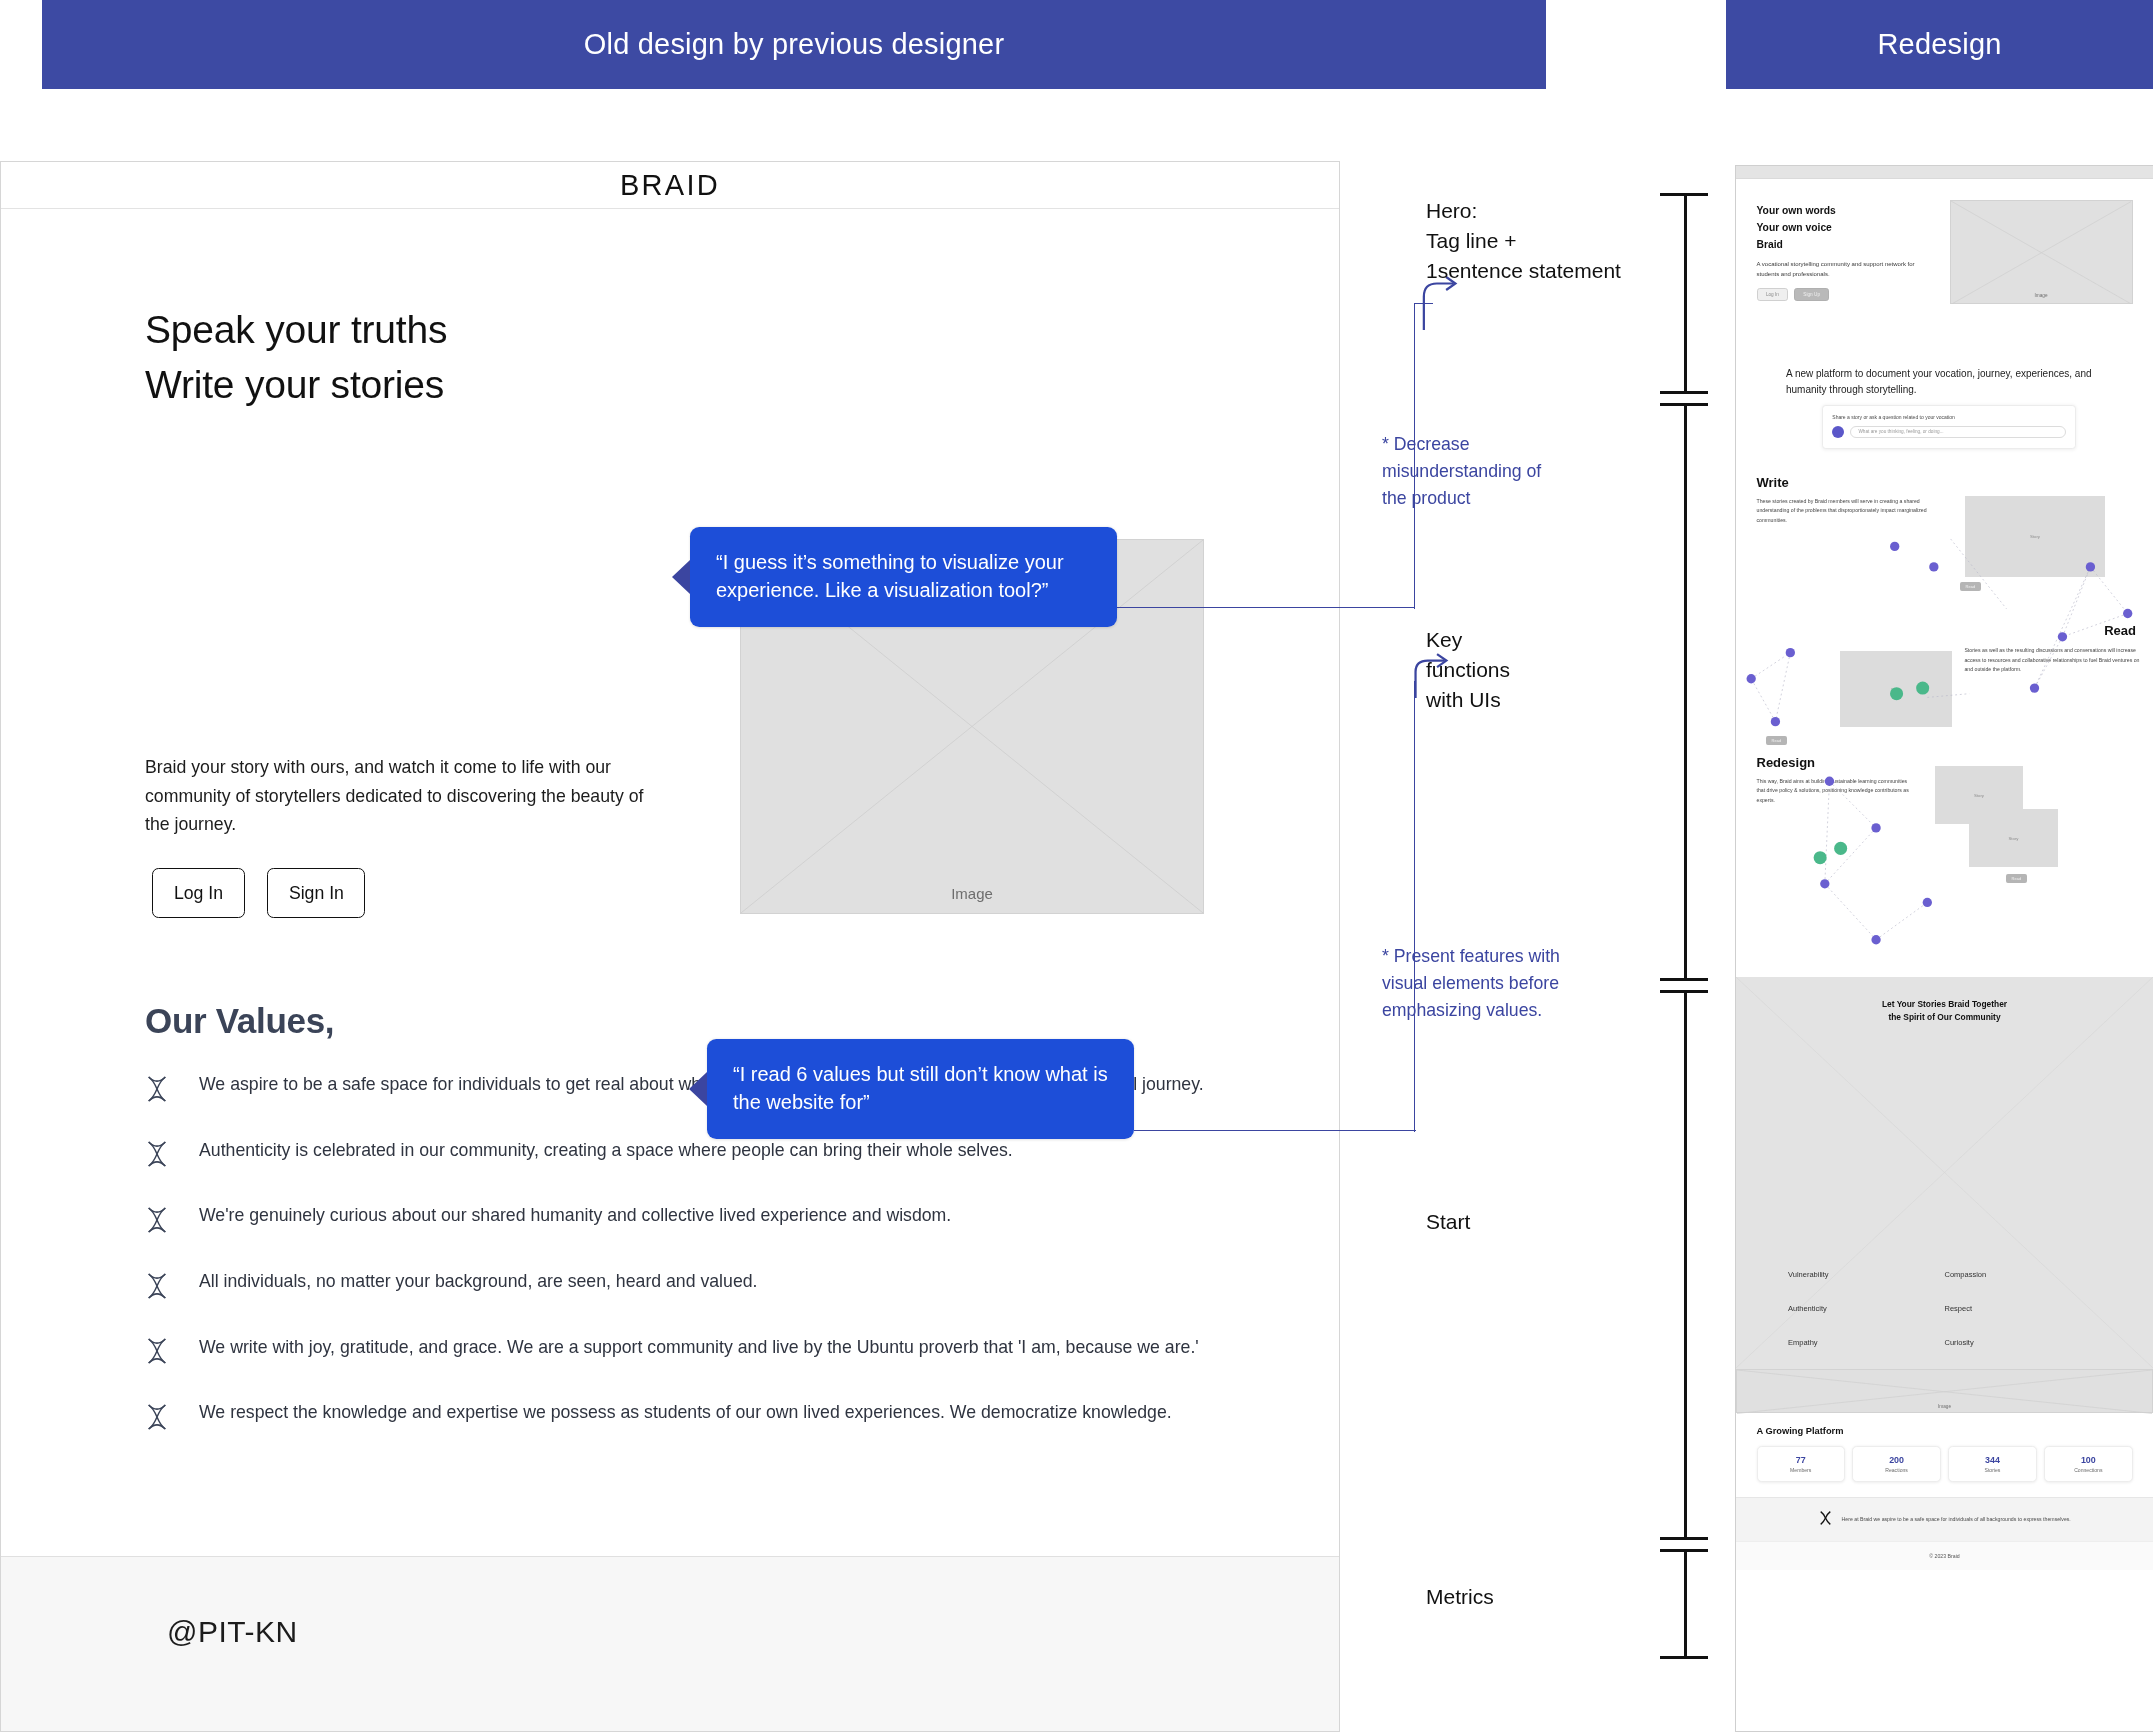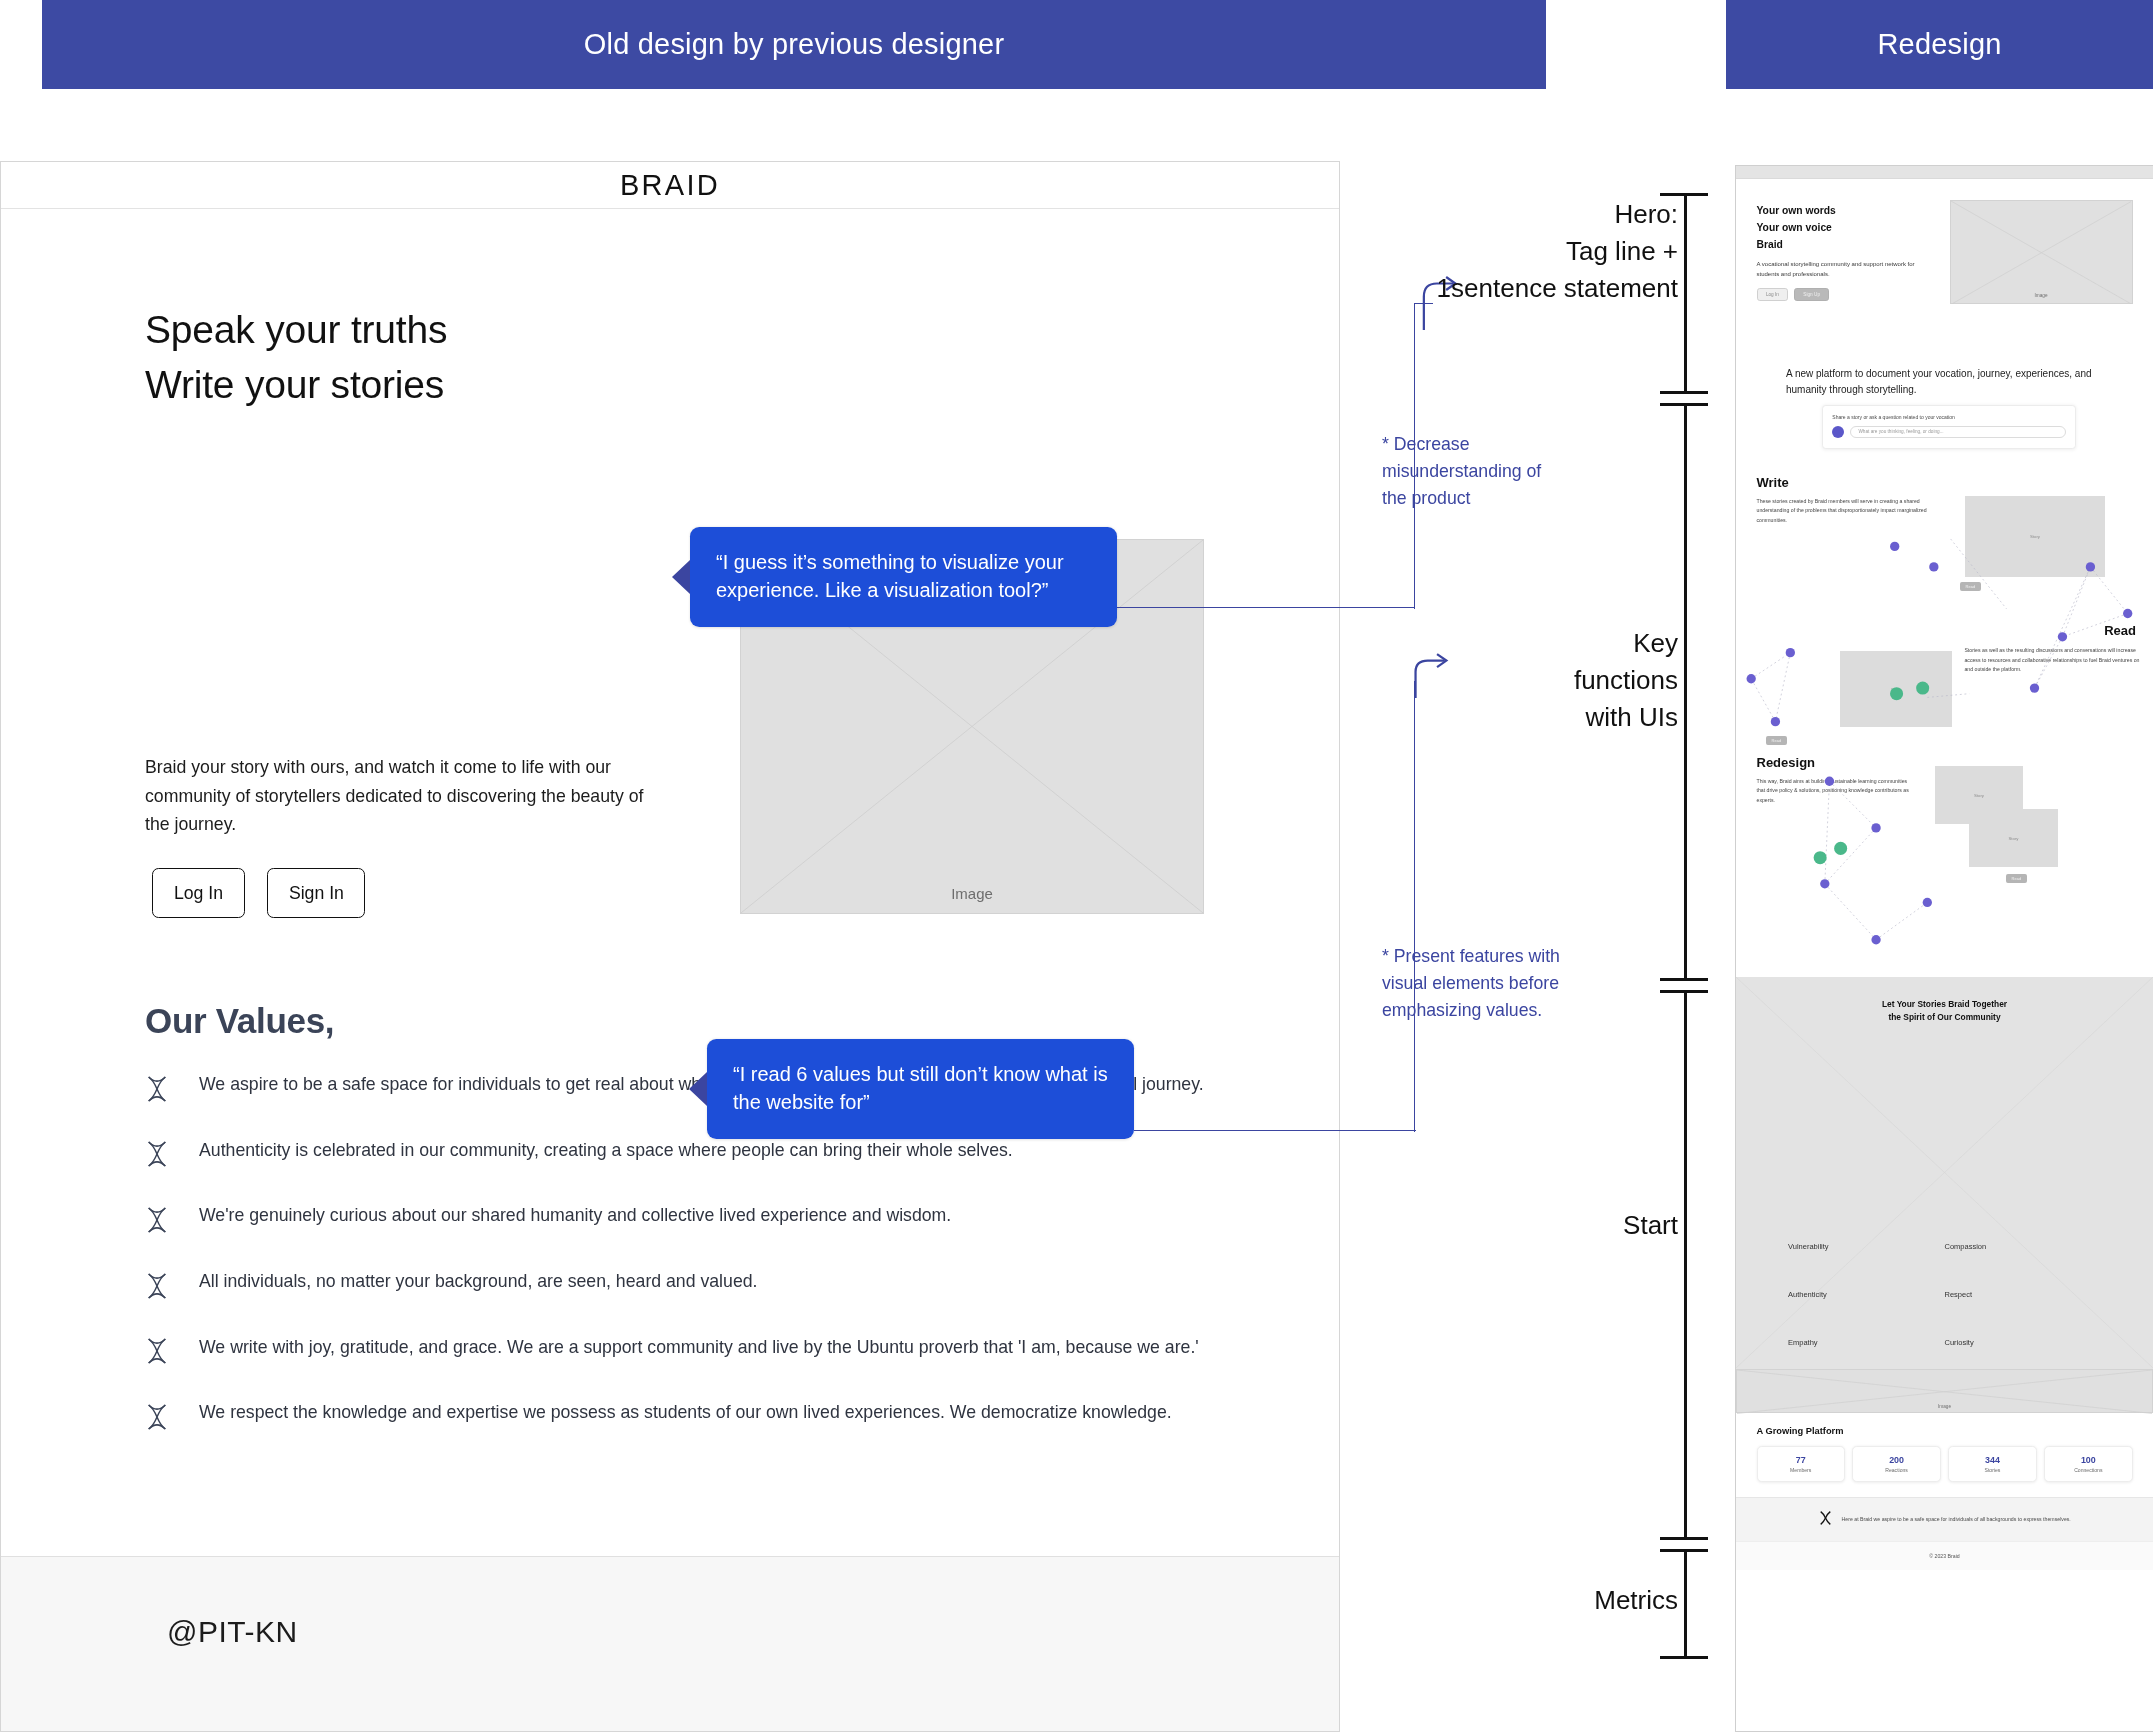--- a/index.html
+++ b/index.html
@@ -95,21 +95,21 @@
   }
   .bubble-1 { left: 690px; top: 527px; width: 427px; }
   .bubble-2 { left: 707px; top: 1039px; width: 427px; }
 
   
   .conn { position: absolute; border-color: #3b45a0; }
   .conn-h { height: 0; border-top: 1.9px solid #3b45a0; }
   .conn-v { width: 0; border-left: 1.9px solid #3b45a0; }
 
   
-  .annot { position: absolute; text-align: right; color: #111; font-size: 26px; line-height: 1.42; }
+  .annot { position: absolute; text-align: left; color: #111; font-size: 21px; line-height: 1.42; }
   .annot-note { position: absolute; color: #3b45a0; font-size: 17.7px; line-height: 1.53; text-align: left; }
 
   
   .rail { position: absolute; left: 1684px; width: 2.8px; background: #111; }
   .rail-tick { position: absolute; left: 1660px; width: 48px; height: 2.8px; background: #111; }
 
   
   .new-frame {
     position: absolute; left: 1735px; top: 165px;
     width: 419px; height: 1567px;
@@ -151,21 +151,21 @@
   }
   .nf-h2 { font-size: 13px; font-weight: 700; color: #111; }
   .nf-body { font-size: 5.2px; color: #444; line-height: 1.82; }
 
   .nf-values {
     position: relative; background: #e3e3e3; height: 392px; padding-top: 20.5px;
   }
   .nf-values-title { text-align: center; font-size: 8.4px; font-weight: 700; color: #111; line-height: 1.6; }
   .nf-values-grid {
     position: absolute; left: 0; right: 0; bottom: 22.4px;
-    display: grid; grid-template-columns: 1fr 1fr; row-gap: 39px;
+    display: grid; grid-template-columns: 1fr 1fr; row-gap: 25px;
     padding: 0 52px;
   }
   .nf-value-item { font-size: 7.5px; color: #333; }
 
   .nf-metrics { position: relative; background: #fff; }
   .nf-metrics-img { height: 44px; }
   .nf-metrics-inner { padding: 13px 20.5px 15px 20.5px; }
   .nf-metrics-title { font-size: 9.3px; font-weight: 700; color: #111; margin-bottom: 10.3px; }
   .nf-metric-cards { display: flex; gap: 7.5px; }
   .nf-card {

